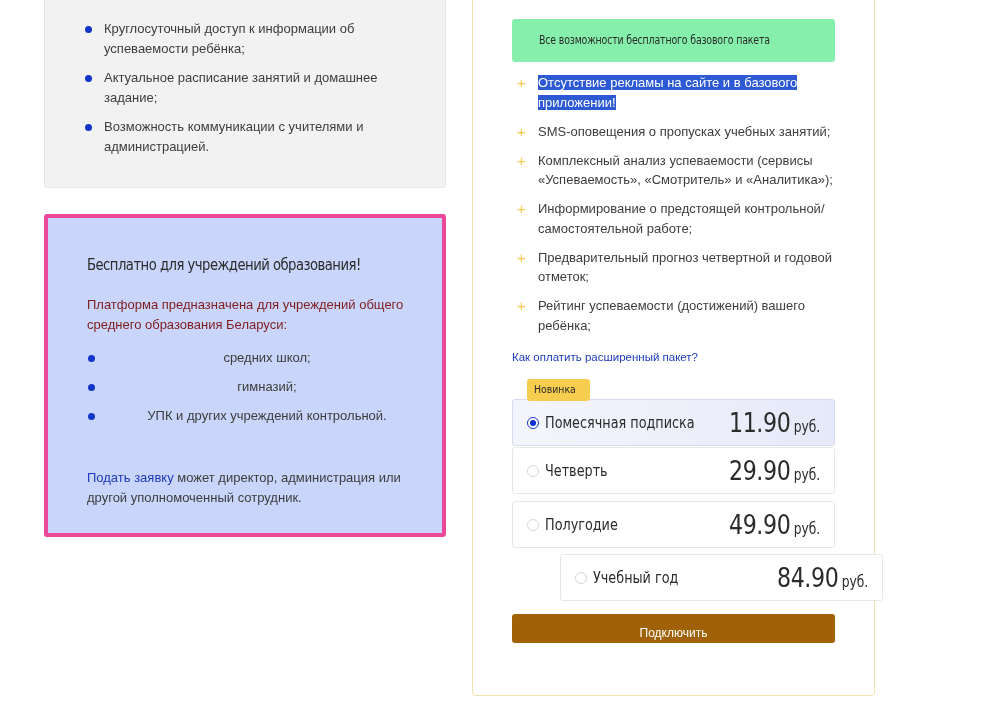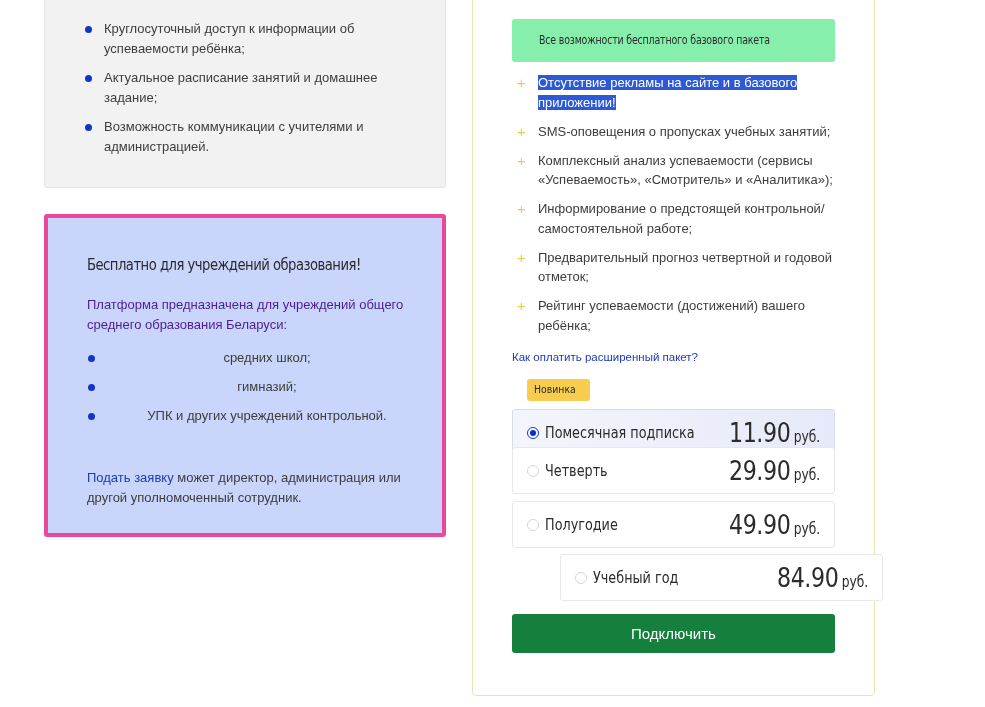--- a/index.html
+++ b/index.html
@@ -20,21 +20,21 @@
     position: absolute; left: 1px; top: 7px; width: 7px; height: 7px; border-radius: 50%; background: #1235c9;
   }
   .card-gray ul { position: absolute; left: 39px; top: 28px; width: 330px; }
   .card-gray ul li { margin-bottom: 10px; }
 
   .blue-title {
     position: absolute; left: 39px; top: 38px; font-family: "DejaVu Sans", sans-serif;
     font-size: 15px; color: #2b2b2b; letter-spacing: -0.6px; transform: scaleX(0.88); transform-origin: left;
     white-space: nowrap;
   }
-  .blue-intro { position: absolute; left: 39px; top: 77px; width: 340px; font-size: 13px; line-height: 19.5px; color: #4c1d95; }
+  .blue-intro { position: absolute; left: 39px; top: 77px; width: 340px; font-size: 13px; line-height: 19.5px; color: #7f1d1d; }
   .card-blue ul { position: absolute; left: 39px; top: 130px; width: 340px; }
   .card-blue ul li { margin-bottom: 9.5px; text-align: center; }
   .blue-foot { position: absolute; left: 39px; top: 250px; width: 340px; font-size: 13px; line-height: 19.5px; color: #3d3d3d; }
   .blue-foot a { color: #1d3bb8; text-decoration: none; }
 
   .plan-card {
     position: absolute; left: 472px; top: -10px; width: 403px; height: 707px;
     border: 1px solid #f0e2b0; border-radius: 4px; background: #ffffff;
   }
   .plan-card-inner { position: absolute; left: 0; top: 0; width: 100%; height: 705px; }
@@ -71,22 +71,22 @@
     transform: scaleX(0.82); transform-origin: right;
   }
   .opt-price .num { font-size: 27px; letter-spacing: -0.5px; }
   .opt-price .cur { font-size: 15px; margin-left: 4px; }
   .badge {
     position: absolute; left: 54px; top: 398px; height: 22px; padding: 0 7px; background: #f6cd4f; border-radius: 3px;
     font-family: "DejaVu Sans", sans-serif; font-size: 11px; line-height: 22px; color: #2b2b2b; transform-origin: left;
   }
   .badge span { display: inline-block; transform: scaleX(0.85); transform-origin: left; }
   .btn-connect {
-    position: absolute; left: 39px; top: 633px; width: 323px; height: 39px; background: #15803d; border-radius: 3px; border: none;
-    color: #ffffff; font-family: "Liberation Sans", sans-serif; font-size: 15px; text-align: center; line-height: 39px;
+    position: absolute; left: 39px; top: 633px; width: 323px; height: 29px; background: #a16207; border-radius: 3px; border: none;
+    color: #ffffff; font-family: "Liberation Sans", sans-serif; font-size: 12px; text-align: center; line-height: 39px;
   }
 </style>
 </head>
 <body>
 
 <div class="card-gray">
   <ul class="bullets">
     <li><span class="dot"></span><span>Круглосуточный доступ к информации об успеваемости ребёнка;</span></li>
     <li><span class="dot"></span><span>Актуальное расписание занятий и домашнее задание;</span></li>
     <li><span class="dot"></span><span>Возможность коммуникации с учителями и администрацией.</span></li>
@@ -112,21 +112,21 @@
     <ul class="features">
       <li class="selected"><span class="plus">+</span><span class="txt">Отсутствие рекламы на сайте и в базового приложении!</span></li>
       <li><span class="plus">+</span><span class="txt">SMS-оповещения о пропусках учебных занятий;</span></li>
       <li><span class="plus">+</span><span class="txt">Комплексный анализ успеваемости (сервисы «Успеваемость», «Смотритель» и «Аналитика»);</span></li>
       <li><span class="plus">+</span><span class="txt">Информирование о предстоящей контрольной/самостоятельной работе;</span></li>
       <li><span class="plus">+</span><span class="txt">Предварительный прогноз четвертной и годовой отметок;</span></li>
       <li><span class="plus">+</span><span class="txt">Рейтинг успеваемости (достижений) вашего ребёнка;</span></li>
     </ul>
     <a href="#" class="pay-link">Как оплатить расширенный пакет?</a>
 
-    <div class="option active" style="top:418px;">
+    <div class="option active" style="top:408px;">
       <span class="radio"></span>
       <span class="opt-label">Помесячная подписка</span>
       <span class="opt-price"><span class="num">11.90</span><span class="cur">руб.</span></span>
     </div>
     <div class="badge" style="left:54px; top:388px;"><span>Новинка</span></div>
 
     <div class="option" style="top:456px;">
       <span class="radio"></span>
       <span class="opt-label">Четверть</span>
       <span class="opt-price"><span class="num">29.90</span><span class="cur">руб.</span></span>

